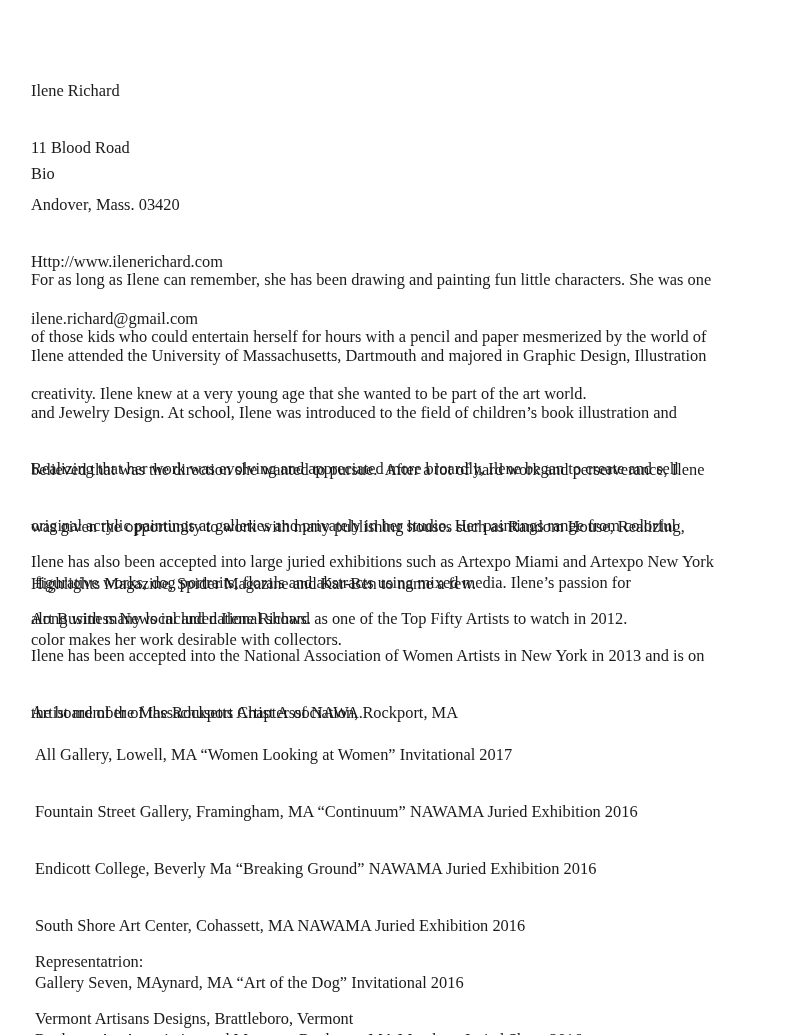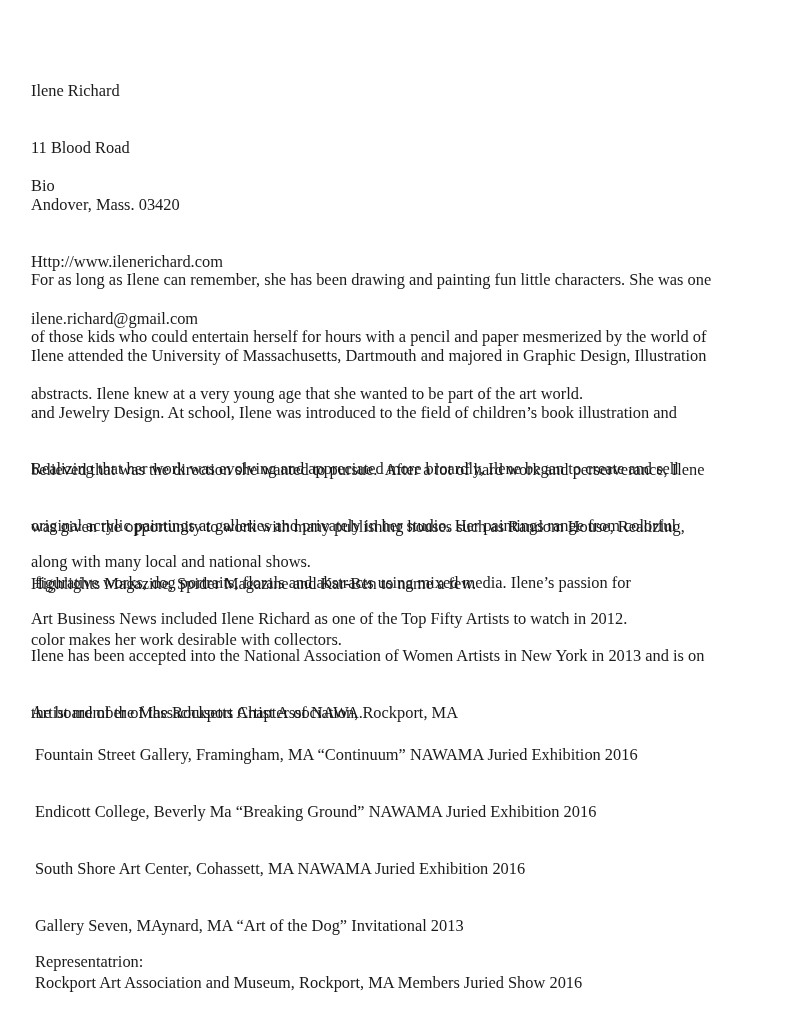--- a/index.html
+++ b/index.html
@@ -18,70 +18,73 @@
 <body>
 
 <div class="blk" style="top:43px">
   <div>Ilene Richard</div>
   <div>11 Blood Road</div>
   <div>Andover, Mass. 03420</div>
   <div>Http://www.ilenerichard.com</div>
   <div>ilene.richard@gmail.com</div>
 </div>
 
-<div class="blk" style="top:176px">Bio</div>
+<div class="blk" style="top:164px">Bio</div>
 
 <div class="blk" style="top:232px">
   <div>For as long as Ilene can remember, she has been drawing and painting fun little characters. She was one</div>
   <div>of those kids who could entertain herself for hours with a pencil and paper mesmerized by the world of</div>
-  <div>abstracts. Ilene knew at a very young age that she wanted to be part of the art world.</div>
+  <div>creativity. Ilene knew at a very young age that she wanted to be part of the art world.</div>
 </div>
 
 <div class="blk" style="top:308px">
   <div>Ilene attended the University of Massachusetts, Dartmouth and majored in Graphic Design, Illustration</div>
   <div>and Jewelry Design. At school, Ilene was introduced to the field of children’s book illustration and</div>
   <div>believed that was the direction she wanted to pursue.  After a lot of hard work and perserverance, Ilene</div>
   <div>was given the opportunity to work with many publishing houses such as Random House, Realizing,</div>
   <div>Highlights Magazine, Spider Magazine and Kar-Ben to name a few.</div>
 </div>
 
 <div class="blk" style="top:421px">
   <div>Realizing that her work was evolving and appreciated more broardly, Ilene began to create and sell</div>
   <div>original acrylic paintings at galleries and privately in her studio. Her paintings range from colorful</div>
   <div> figurative works, dog portraits, florals and abstracts using mixed media. Ilene’s passion for</div>
   <div>color makes her work desirable with collectors.</div>
 </div>
 
 <div class="blk" style="top:514px">
+  <div>Ilene has also been accepted into large juried exhibitions such as Artexpo Miami and Artexpo New York</div>
   <div>along with many local and national shows.</div>
 </div>
 
 <div class="blk" style="top:571px">
   <div>Art Business News included Ilene Richard as one of the Top Fifty Artists to watch in 2012.</div>
 </div>
 
 <div class="blk" style="top:608px">
   <div>Ilene has been accepted into the National Association of Women Artists in New York in 2013 and is on</div>
   <div>the board of the Massachusetts Chapter of NAWA.</div>
 </div>
 
 <div class="blk" style="top:665px">
   <div>Artist member of the Rockport Artist Association, Rockport, MA</div>
 </div>
 
 <div class="blk indent" style="top:707px">
+  <div>All Gallery, Lowell, MA “Women Looking at Women” Invitational 2017</div>
   <div>Fountain Street Gallery, Framingham, MA “Continuum” NAWAMA Juried Exhibition 2016</div>
   <div>Endicott College, Beverly Ma “Breaking Ground” NAWAMA Juried Exhibition 2016</div>
   <div>South Shore Art Center, Cohassett, MA NAWAMA Juried Exhibition 2016</div>
-  <div>Gallery Seven, MAynard, MA “Art of the Dog” Invitational 2013</div>
+  <div>Gallery Seven, MAynard, MA “Art of the Dog” Invitational 2016</div>
   <div>Rockport Art Association and Museum, Rockport, MA Members Juried Show 2016</div>
   
   
   
 </div>
 
 <div class="blk indent" style="top:914px">
   <div>Representatrion:</div>
+  <div>Vermont Artisans Designs, Brattleboro, Vermont</div>
   
   
   
   
 </div>
 
 </body></html>

